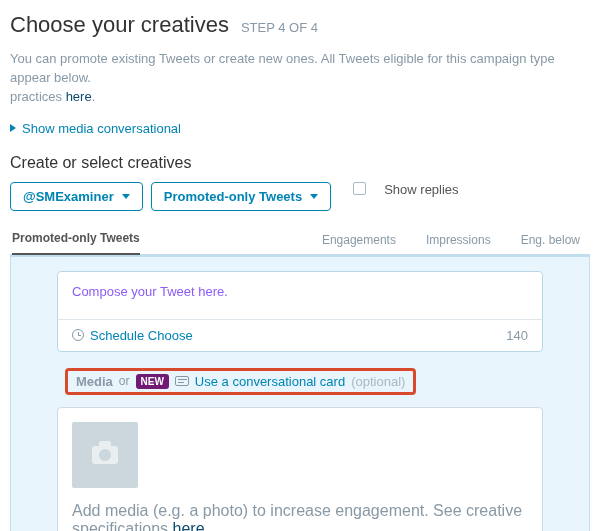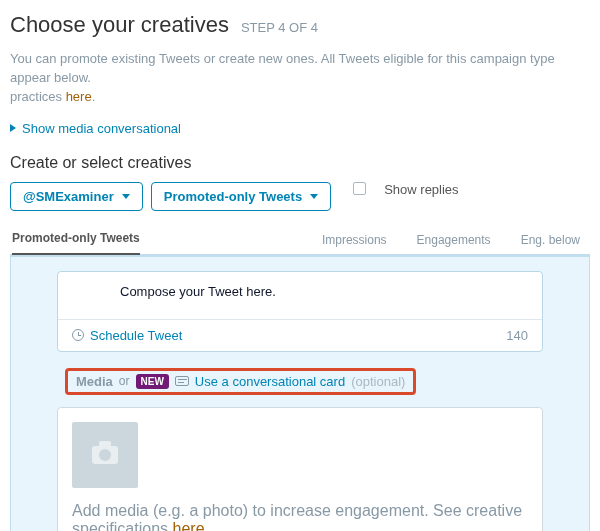--- a/index.html
+++ b/index.html
@@ -5,21 +5,21 @@
   * { box-sizing: border-box; }
   body {
     margin: 0;
     padding: 8px 10px;
     font-family: "Helvetica Neue", Helvetica, Arial, sans-serif;
     font-size: 14px;
     color: #292f33;
     width: 600px;
     background: #fff;
   }
-  a { color: #a16207; text-decoration: none; }
+  a { color: #0c4a6e; text-decoration: none; }
   .hdr-row { display: flex; align-items: baseline; gap: 12px; }
   h1 { font-size: 22px; font-weight: 400; margin: 4px 0 6px; color: #333; }
   .step { font-size: 13px; color: #8899a6; font-weight: 400; }
   .intro { color: #8899a6; font-size: 13px; line-height: 1.45; margin: 6px 0 14px; }
   .spec-link { display: flex; align-items: center; gap: 6px; color: #0084b4; font-size: 13px; margin-bottom: 18px; cursor: pointer; }
   .chev-right { display:inline-block; width:0; height:0; border-top:4px solid transparent; border-bottom:4px solid transparent; border-left:6px solid #0084b4; }
   .chev-down-b { display:inline-block; width:0; height:0; border-left:4px solid transparent; border-right:4px solid transparent; border-top:5px solid #0084b4; }
   h2 { font-size: 16px; font-weight: 400; margin: 0 0 10px; color: #333; }
   .controls-row { display:flex; gap:8px; margin-bottom: 20px; }
   .dd-btn {
@@ -42,21 +42,21 @@
     background:#e8f5fd;
     border:1px solid #c0deed;
     border-top:3px solid #c0deed;
     padding:14px 46px 14px 46px;
     margin-top:-1px;
   }
   .compose-card {
     background:#fff; border:1px solid #b8d8e8; border-radius:4px;
     overflow:hidden;
   }
-  .compose-text { padding:12px 14px 20px; color:#0f172a; font-size:13px;margin-left:48px; }
+  .compose-text { padding:12px 14px 20px; color:#8b5cf6; font-size:13px; }
   .compose-bar {
     display:flex; align-items:center; justify-content:space-between;
     padding:8px 14px; border-top:1px solid #e1e8ed;
     font-size:13px;
   }
   .schedule { display:flex; align-items:center; gap:6px; color:#0084b4; cursor:pointer; }
   .clock {
     width:12px; height:12px; border:1.2px solid #8899a6; border-radius:50%;
     position:relative; display:inline-block;
   }
@@ -141,34 +141,34 @@
   </div>
   <div class="chk"></div>
   <span class="replies-lbl">Show replies</span>
 </div>
 
 <div class="tabs-row">
   <div class="tab-left">
     <div class="tab tab-active">Promoted-only Tweets</div>
   </div>
   <div class="tab-right">
+    <div class="tab">Engagements</div>
     <div class="tab">Impressions</div>
-    <div class="tab">Engagements</div>
     <div class="tab">Eng. below</div>
   </div>
 </div>
 
 <div class="panel">
 
   <div class="compose-card">
     <div class="compose-text">Compose your Tweet here.</div>
     <div class="compose-bar">
       <div class="schedule">
         <span class="clock"></span>
-        <span>Schedule Tweet</span>
+        <span>Schedule Choose</span>
       </div>
       <span class="count">140</span>
     </div>
   </div>
 
   <div class="mediacard-row">
     <span class="highlight-box">
       <span class="lbl-media">Media</span>
       <span class="lbl-or">or</span>
       <span class="badge-new">NEW</span>

